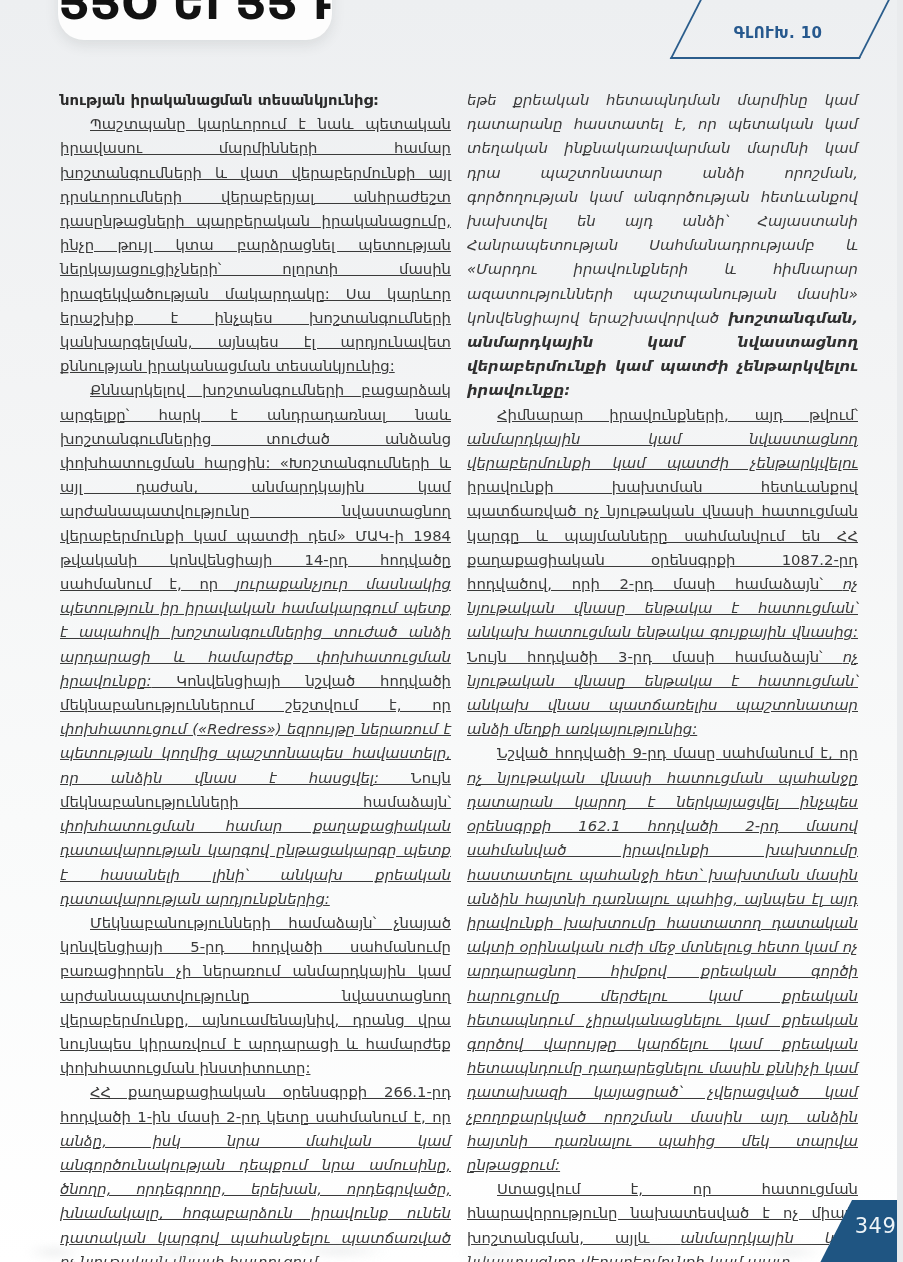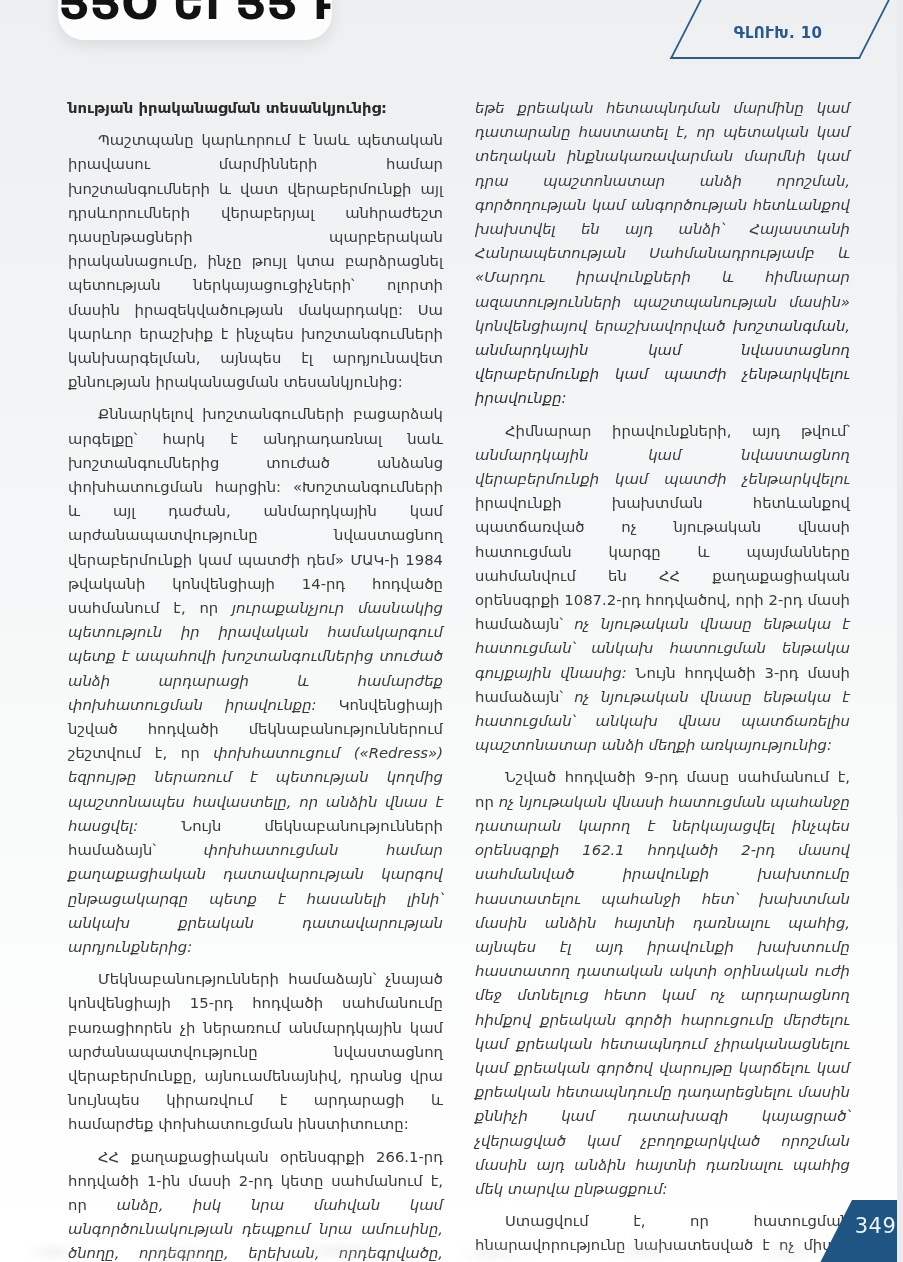--- a/index.html
+++ b/index.html
@@ -16,25 +16,25 @@
   
   .chapter-badge{position:absolute;left:710px;top:-20px;width:186px;height:77px;
                  border:2px solid #2b5d8c;border-top:none;
                  transform:skewX(-27deg);transform-origin:0 0;background:transparent;}
   .chapter-label{position:absolute;left:0;right:0;bottom:15px;text-align:center;
                  transform:skewX(27deg);font-weight:700;font-size:15px;color:#27598e;letter-spacing:.4px;}
 
   
   .columns{position:absolute;left:60px;top:88px;width:798px;display:flex;gap:16px;}
   .col{width:391px;font-size:14.8px;line-height:24.2px;text-align:justify;color:#3a3a3a;}
-  .para{margin:8px;}
-  .ind{text-indent:30px;}
+  .para{margin:0;}
+  .ind{text-indent:30px;text-decoration:underline;}
   .b{font-weight:700;color:#2a2a2a;}
   .i{font-style:italic;}
-  .bi{font-style:italic;font-weight:400;color:#303030;}
+  .bi{font-style:italic;font-weight:700;color:#303030;}
 
   
   .page-num-badge{position:absolute;left:852px;top:1200px;width:140px;height:70px;
                   background:#1f5582;transform:skewX(-27deg);transform-origin:0 0;}
   .page-num{position:absolute;left:16px;top:14px;transform:skewX(27deg);
             color:#eef4f8;font-size:21px;letter-spacing:.5px;}
 
   
   .blur-strip{position:absolute;left:0;bottom:0;width:100%;height:22px;filter:blur(5px);opacity:.55;
     background:
@@ -56,21 +56,21 @@
 
   <div class="chapter-badge">
     <div class="chapter-label">ԳԼՈՒԽ. 10</div>
   </div>
 
   <div class="columns">
     <div class="col">
         <p class="para"><span class="b">նության իրականացման տեսանկյունից:</span></p>
         <p class="para ind"><span>Պաշտպանը կարևորում է նաև պետական իրավասու մարմինների համար խոշտանգումների և վատ վերաբերմունքի այլ դրսևորումների վերաբերյալ անհրաժեշտ դասընթացների պարբերական իրականացումը, ինչը թույլ կտա բարձրացնել պետության ներկայացուցիչների՝ ոլորտի մասին իրազեկվածության մակարդակը: Սա կարևոր երաշխիք է ինչպես խոշտանգումների կանխարգելման, այնպես էլ արդյունավետ քննության իրականացման տեսանկյունից:</span></p>
         <p class="para ind"><span>Քննարկելով խոշտանգումների բացարձակ արգելքը՝ հարկ է անդրադառնալ նաև խոշտանգումներից տուժած անձանց փոխհատուցման հարցին: «Խոշտանգումների և այլ դաժան, անմարդկային կամ արժանապատվությունը նվաստացնող վերաբերմունքի կամ պատժի դեմ» ՄԱԿ-ի 1984 թվականի կոնվենցիայի 14-րդ հոդվածը սահմանում է, որ </span><span class="i">յուրաքանչյուր մասնակից պետություն իր իրավական համակարգում պետք է ապահովի խոշտանգումներից տուժած անձի արդարացի և համարժեք փոխհատուցման իրավունքը:</span><span> Կոնվենցիայի նշված հոդվածի մեկնաբանություններում շեշտվում է, որ </span><span class="i">փոխհատուցում («Redress») եզրույթը ներառում է պետության կողմից պաշտոնապես հավաստելը, որ անձին վնաս է հասցվել:</span><span> Նույն մեկնաբանությունների համաձայն՝ </span><span class="i">փոխհատուցման համար քաղաքացիական դատավարության կարգով ընթացակարգը պետք է հասանելի լինի՝ անկախ քրեական դատավարության արդյունքներից:</span></p>
-        <p class="para ind"><span>Մեկնաբանությունների համաձայն՝ չնայած կոնվենցիայի 15-րդ հոդվածի սահմանումը բառացիորեն չի ներառում անմարդկային կամ արժանապատվությունը նվաստացնող վերաբերմունքը, այնուամենայնիվ, դրանց վրա նույնպես կիրառվում է արդարացի և համարժեք փոխհատուցման ինստիտուտը:</span></p>
+        <p class="para ind"><span>Մեկնաբանությունների համաձայն՝ չնայած կոնվենցիայի 5-րդ հոդվածի սահմանումը բառացիորեն չի ներառում անմարդկային կամ արժանապատվությունը նվաստացնող վերաբերմունքը, այնուամենայնիվ, դրանց վրա նույնպես կիրառվում է արդարացի և համարժեք փոխհատուցման ինստիտուտը:</span></p>
         <p class="para ind"><span>ՀՀ քաղաքացիական օրենսգրքի 266.1-րդ հոդվածի 1-ին մասի 2-րդ կետը սահմանում է, որ </span><span class="i">անձը, իսկ նրա մահվան կամ անգործունակության դեպքում նրա ամուսինը, ծնողը, որդեգրողը, երեխան, որդեգրվածը, խնամակալը, հոգաբարձուն իրավունք ունեն դատական կարգով պահանջելու պատճառված ոչ նյութական վնասի հատուցում,</span></p>
       </div>
     <div class="col">
         <p class="para"><span class="i">եթե քրեական հետապնդման մարմինը կամ դատարանը հաստատել է, որ պետական կամ տեղական ինքնակառավարման մարմնի կամ դրա պաշտոնատար անձի որոշման, գործողության կամ անգործության հետևանքով խախտվել են այդ անձի՝ Հայաստանի Հանրապետության Սահմանադրությամբ և «Մարդու իրավունքների և հիմնարար ազատությունների պաշտպանության մասին» կոնվենցիայով երաշխավորված </span><span class="bi">խոշտանգման, անմարդկային կամ նվաստացնող վերաբերմունքի կամ պատժի չենթարկվելու իրավունքը:</span></p>
         <p class="para ind"><span>Հիմնարար իրավունքների, այդ թվում՝ </span><span class="i">անմարդկային կամ նվաստացնող վերաբերմունքի կամ պատժի չենթարկվելու</span><span> իրավունքի խախտման հետևանքով պատճառված ոչ նյութական վնասի հատուցման կարգը և պայմանները սահմանվում են ՀՀ քաղաքացիական օրենսգրքի 1087.2-րդ հոդվածով, որի 2-րդ մասի համաձայն՝ </span><span class="i">ոչ նյութական վնասը ենթակա է հատուցման՝ անկախ հատուցման ենթակա գույքային վնասից:</span><span> Նույն հոդվածի 3-րդ մասի համաձայն՝ </span><span class="i">ոչ նյութական վնասը ենթակա է հատուցման՝ անկախ վնաս պատճառելիս պաշտոնատար անձի մեղքի առկայությունից:</span></p>
         <p class="para ind"><span>Նշված հոդվածի 9-րդ մասը սահմանում է, որ </span><span class="i">ոչ նյութական վնասի հատուցման պահանջը դատարան կարող է ներկայացվել ինչպես օրենսգրքի 162.1 հոդվածի 2-րդ մասով սահմանված իրավունքի խախտումը հաստատելու պահանջի հետ՝ խախտման մասին անձին հայտնի դառնալու պահից, այնպես էլ այդ իրավունքի խախտումը հաստատող դատական ակտի օրինական ուժի մեջ մտնելուց հետո կամ ոչ արդարացնող հիմքով քրեական գործի հարուցումը մերժելու կամ քրեական հետապնդում չիրականացնելու կամ քրեական գործով վարույթը կարճելու կամ քրեական հետապնդումը դադարեցնելու մասին քննիչի կամ դատախազի կայացրած՝ չվերացված կամ չբողոքարկված որոշման մասին այդ անձին հայտնի դառնալու պահից մեկ տարվա ընթացքում:</span></p>
         <p class="para ind"><span>Ստացվում է, որ հատուցման հնարավորությունը նախատեսված է ոչ միայն խոշտանգման, այլև </span><span class="i">անմարդկային կամ նվաստացնող վերաբերմունքի կամ պատ-</span></p>
       </div>
   </div>
 

